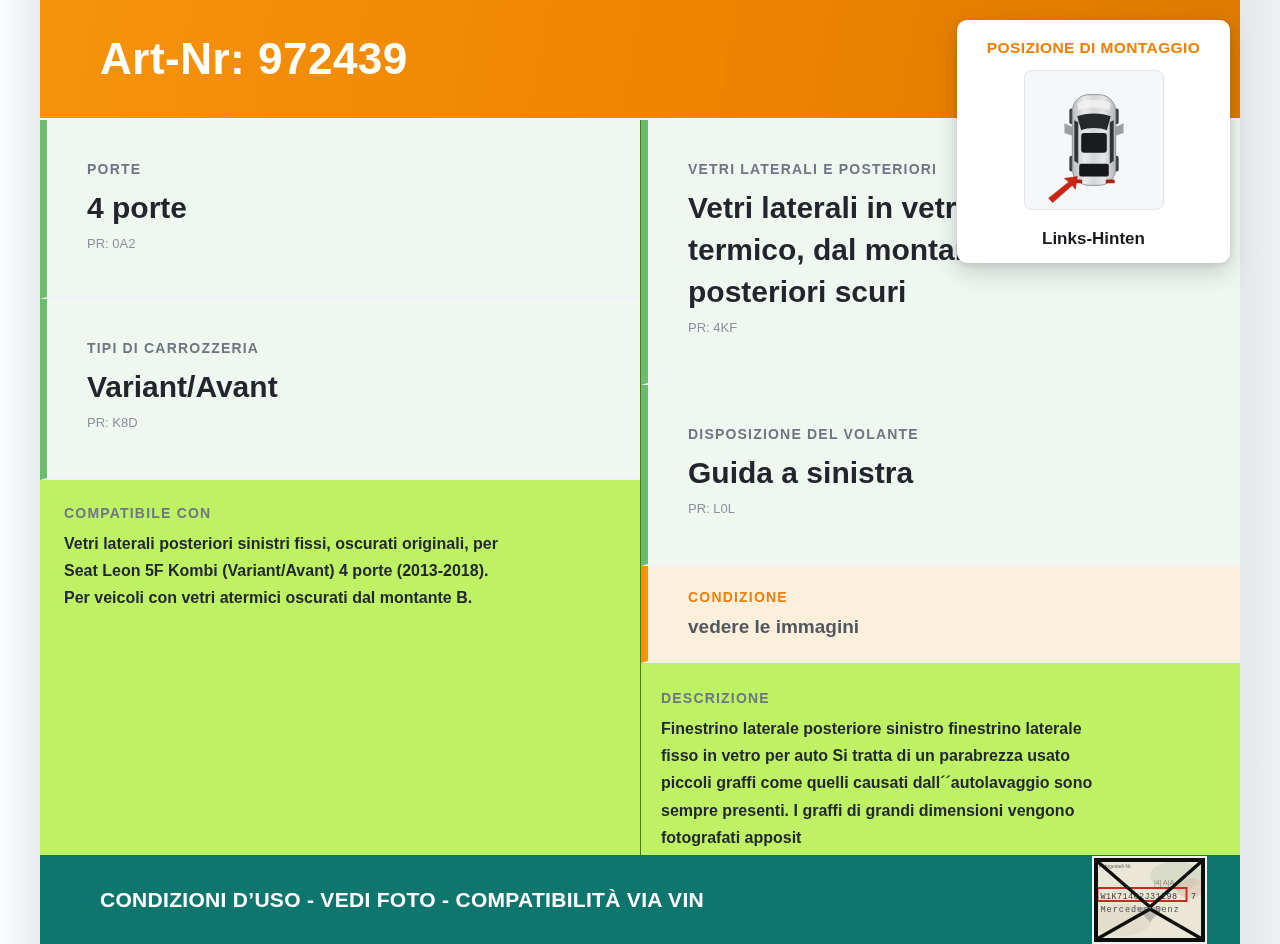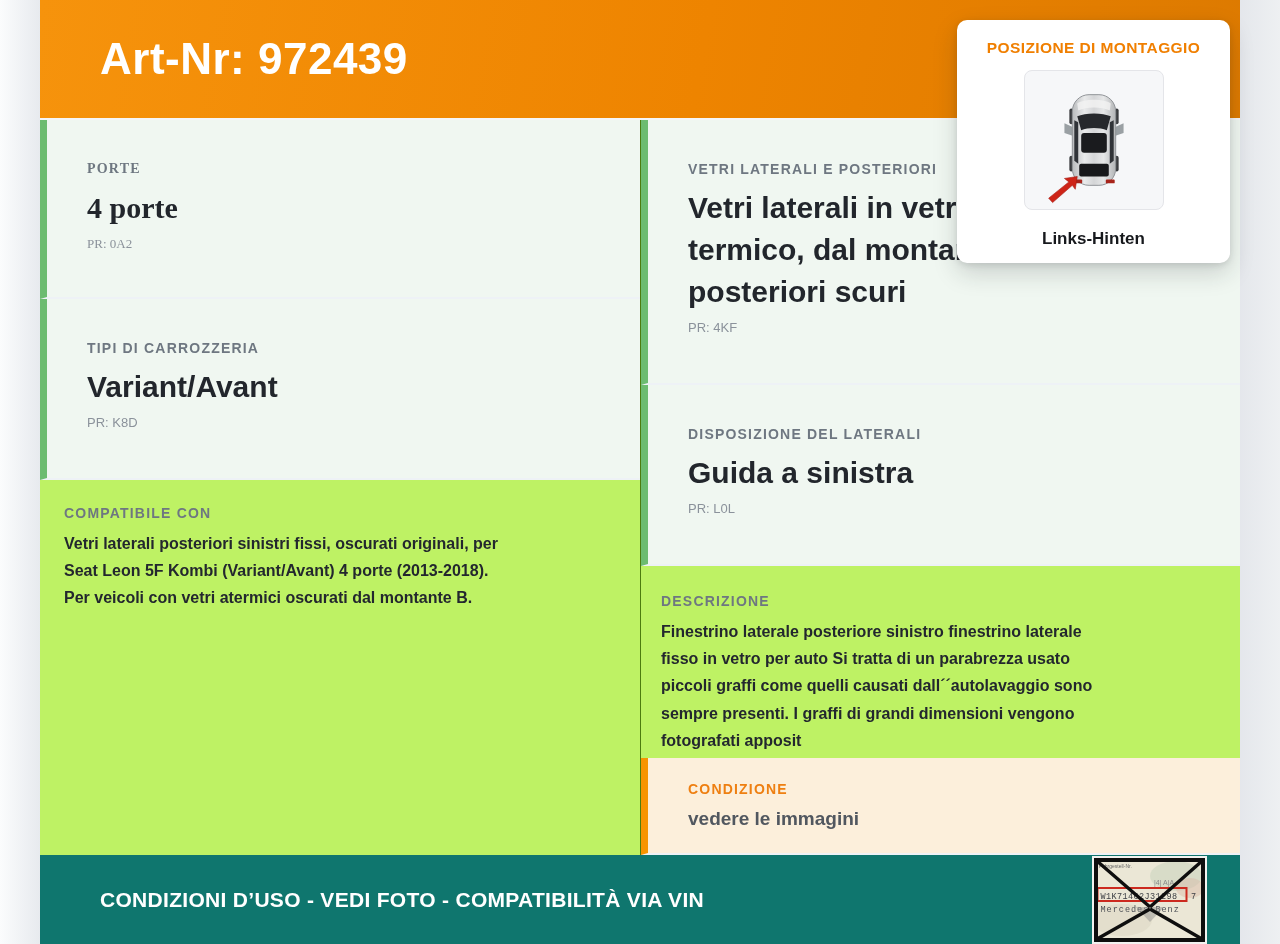--- a/index.html
+++ b/index.html
@@ -20,21 +20,21 @@
   .cols { display:flex; height:737px; border-top:2px solid #f5f6f8; }
   .col { width:600px; }
   .col.right { border-left:1px solid #4d7c0f; width:600px; }
 
   .sec { border-bottom:2px solid #eef2f6; overflow:hidden; }
   .sec.green  { background:#f0f7f1; border-left:7px solid #6cbc70; padding:41px 20px 0 40px; }
   .sec.orange { background:#fcefdb; border-left:7px solid #f79400; padding:23px 20px 0 40px; }
   .sec.plain  { background:#bef264; padding:25px 14px 0 24px; }
   .sec.plain.r{ padding:27px 20px 0 20px; }
 
-  .lh1{height:179px;font-family:Liberation Serif, serif;} .lh2{height:181px;} .lh3{height:375px; border-bottom:none;}
+  .lh1{height:179px;} .lh2{height:181px;} .lh3{height:375px; border-bottom:none;}
   .rh1{height:265px;} .rh2{height:181px;} .rh3{height:97px;} .rh4{height:192px; border-bottom:none;}
 
   .lbl { font-size:14px; font-weight:bold; color:#6e7781; letter-spacing:1.2px; }
   .sec.orange .lbl { color:#ee7f11; }
   .val { font-size:30px; font-weight:bold; color:#22262c; margin-top:10px; line-height:1.4; }
   .val.wrap3 { max-width:400px; white-space:pre-line; }
   .pr  { font-size:13px; color:#8b929b; margin-top:7px; }
   .txt { font-size:16px; font-weight:bold; color:#23272e; line-height:1.7; margin-top:9px;
          white-space:pre-line; }
   .cond-val { font-size:19px; font-weight:bold; color:#51575f; margin-top:11px; }
@@ -90,35 +90,35 @@
 
     <div class="col right">
       <div class="sec green rh1">
         <div class="lbl">VETRI LATERALI E POSTERIORI</div>
         <div class="val wrap3">Vetri laterali in vetro
 termico, dal montante B
 posteriori scuri</div>
         <div class="pr">PR: 4KF</div>
       </div>
       <div class="sec green rh2">
-        <div class="lbl">DISPOSIZIONE DEL LATERALI</div>
+        <div class="lbl">DISPOSIZIONE DEL VOLANTE</div>
         <div class="val">Guida a sinistra</div>
         <div class="pr">PR: L0L</div>
+      </div>
+      <div class="sec orange rh3">
+        <div class="lbl">CONDIZIONE</div>
+        <div class="cond-val">vedere le immagini</div>
       </div>
       <div class="sec plain r rh4">
         <div class="lbl">DESCRIZIONE</div>
         <div class="txt">Finestrino laterale posteriore sinistro finestrino laterale
 fisso in vetro per auto Si tratta di un parabrezza usato
 piccoli graffi come quelli causati dall´´autolavaggio sono
 sempre presenti. I graffi di grandi dimensioni vengono
 fotografati apposit</div>
-      </div>
-      <div class="sec orange rh3">
-        <div class="lbl">CONDIZIONE</div>
-        <div class="cond-val">vedere le immagini</div>
       </div>
     </div>
   </div>
 
   <div class="ftr">
     <div class="ftr-text">CONDIZIONI D’USO - VEDI FOTO - COMPATIBILITÀ VIA VIN</div>
   </div>
 
   <div class="mcard">
     <div class="mcard-title">POSIZIONE DI MONTAGGIO</div>

